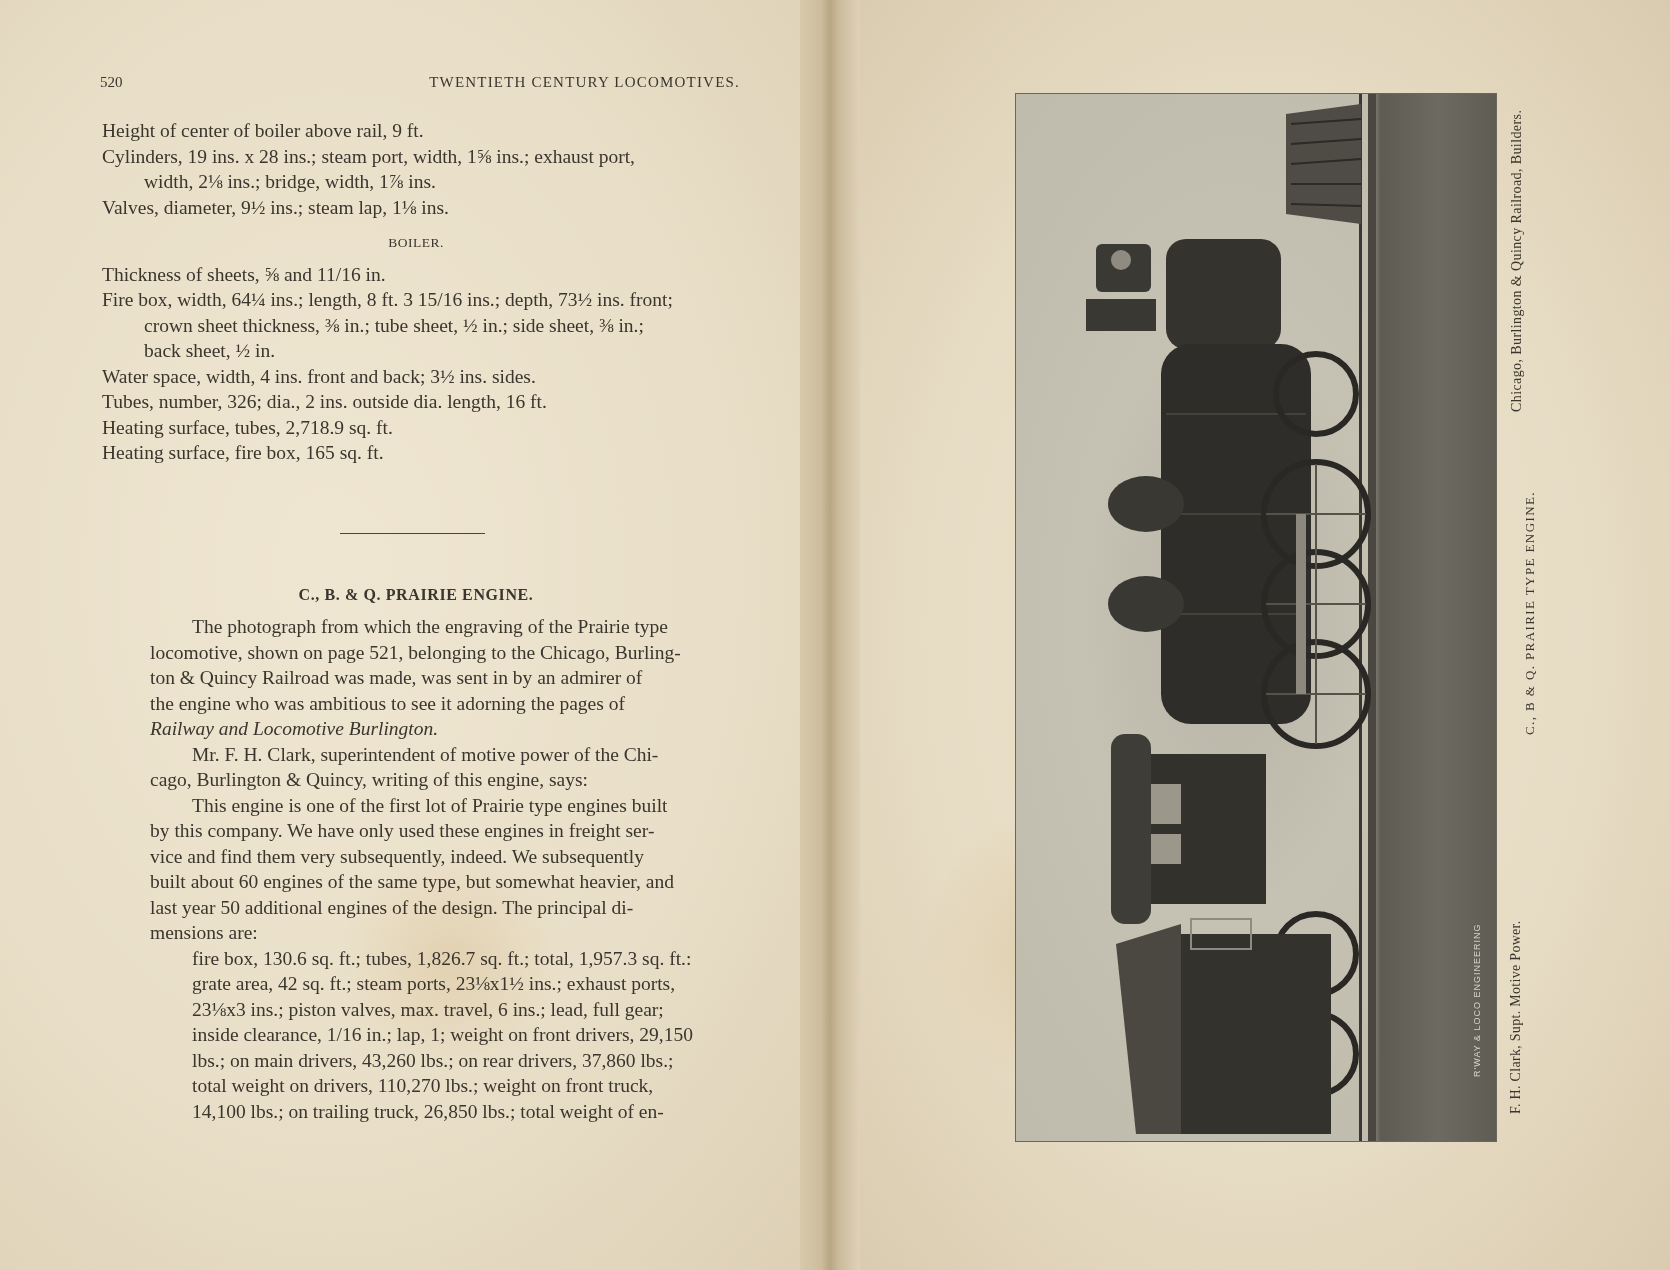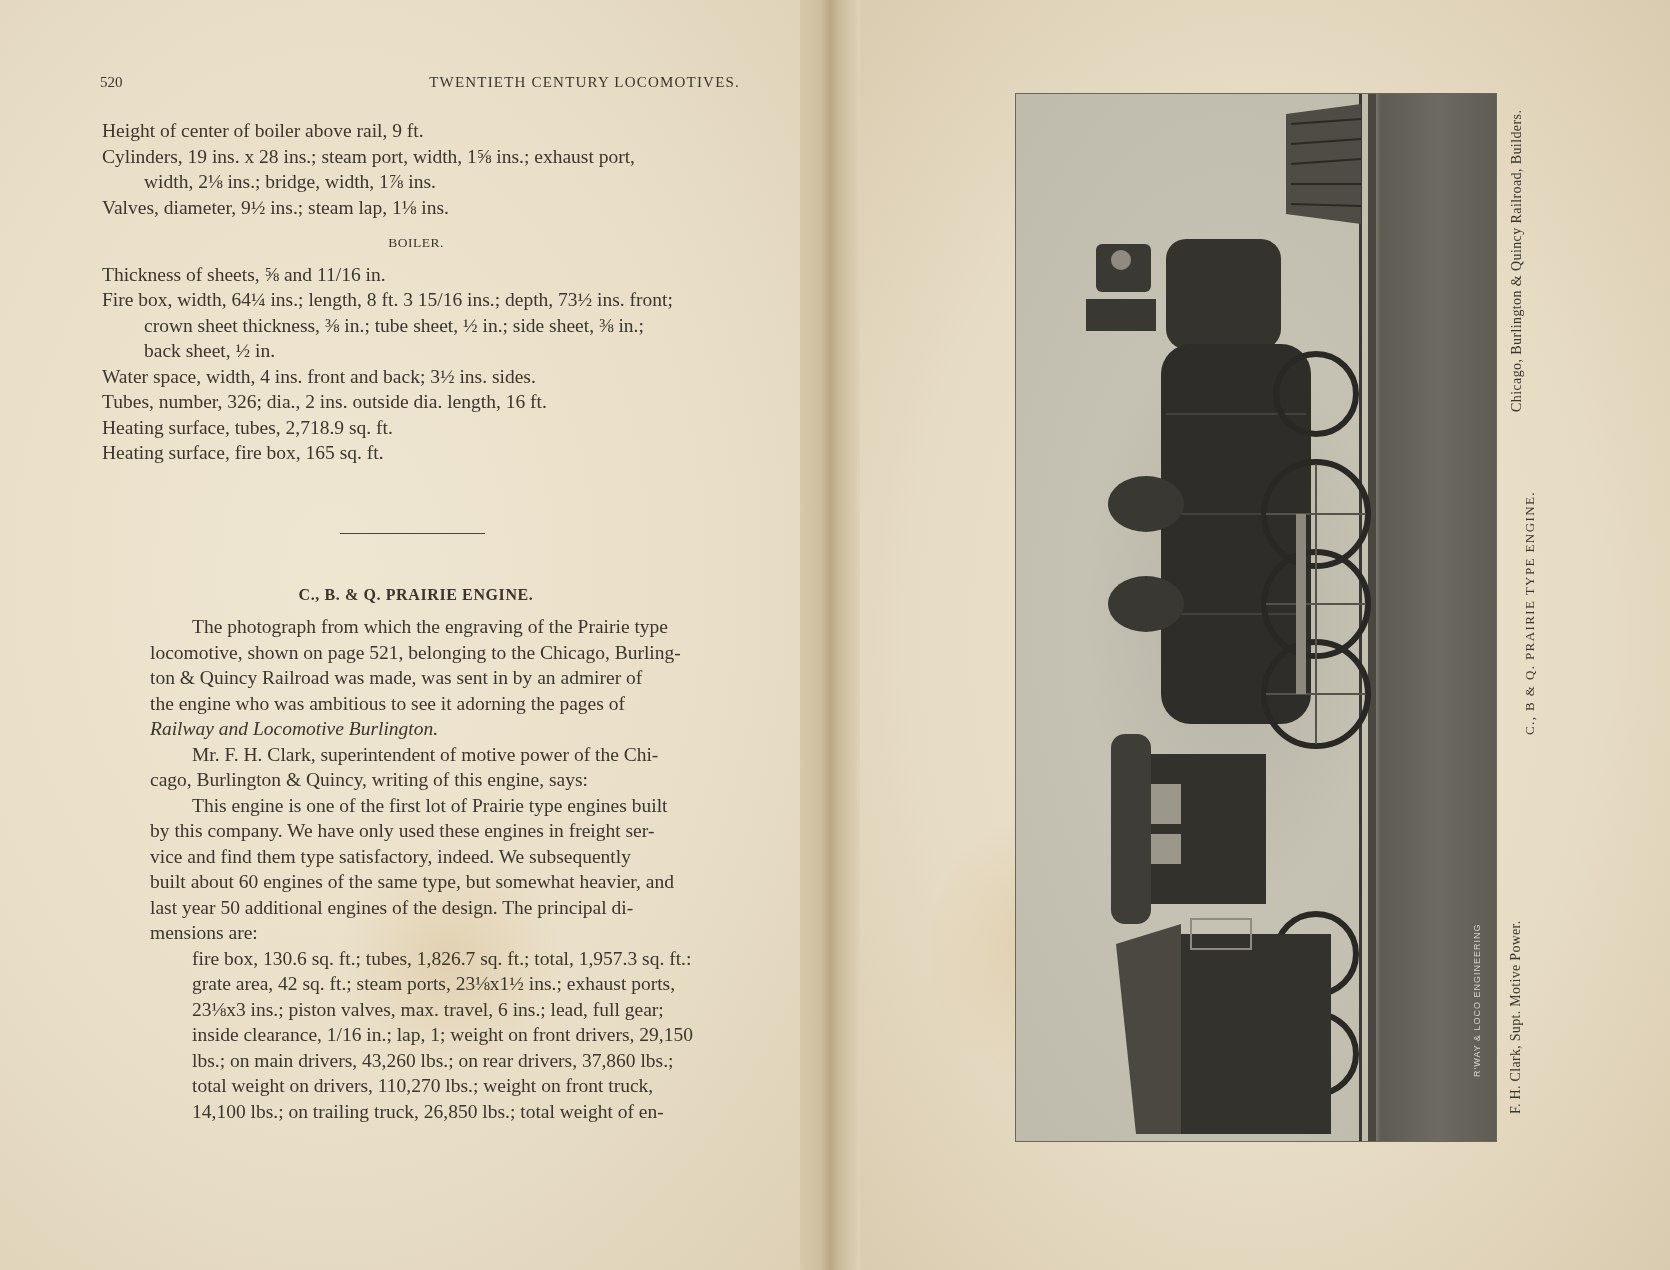--- a/index.html
+++ b/index.html
@@ -111,21 +111,21 @@
 <div class="text-block" style="top:614px; left:106px; width:624px;margin-left:44px;">
   <div class="line para-indent">The photograph from which the engraving of the Prairie type</div>
   <div class="line">locomotive, shown on page 521, belonging to the Chicago, Burling-</div>
   <div class="line">ton &amp; Quincy Railroad was made, was sent in by an admirer of</div>
   <div class="line">the engine who was ambitious to see it adorning the pages of</div>
   <div class="line italic">Railway and Locomotive Burlington.</div>
   <div class="line para-indent">Mr. F. H. Clark, superintendent of motive power of the Chi-</div>
   <div class="line">cago, Burlington &amp; Quincy, writing of this engine, says:</div>
   <div class="line para-indent">This engine is one of the first lot of Prairie type engines built</div>
   <div class="line">by this company.  We have only used these engines in freight ser-</div>
-  <div class="line">vice and find them type satisfactory, indeed.  We subsequently</div>
+  <div class="line">vice and find them very subsequently, indeed.  We subsequently</div>
   <div class="line">built about 60 engines of the same type, but somewhat heavier, and</div>
   <div class="line">last year 50 additional engines of the design.  The principal di-</div>
   <div class="line">mensions are:</div>
   <div class="line indent">fire box, 130.6 sq. ft.; tubes, 1,826.7 sq. ft.; total, 1,957.3 sq. ft.:</div>
   <div class="line indent">grate area, 42 sq. ft.; steam ports, 23⅛x1½ ins.; exhaust ports,</div>
   <div class="line indent">23⅛x3 ins.; piston valves, max. travel, 6 ins.; lead, full gear;</div>
   <div class="line indent">inside clearance, 1/16 in.; lap, 1; weight on front drivers, 29,150</div>
   <div class="line indent">lbs.; on main drivers, 43,260 lbs.; on rear drivers, 37,860 lbs.;</div>
   <div class="line indent">total weight on drivers, 110,270 lbs.; weight on front truck,</div>
   <div class="line indent">14,100 lbs.; on trailing truck, 26,850 lbs.; total weight of en-</div>

